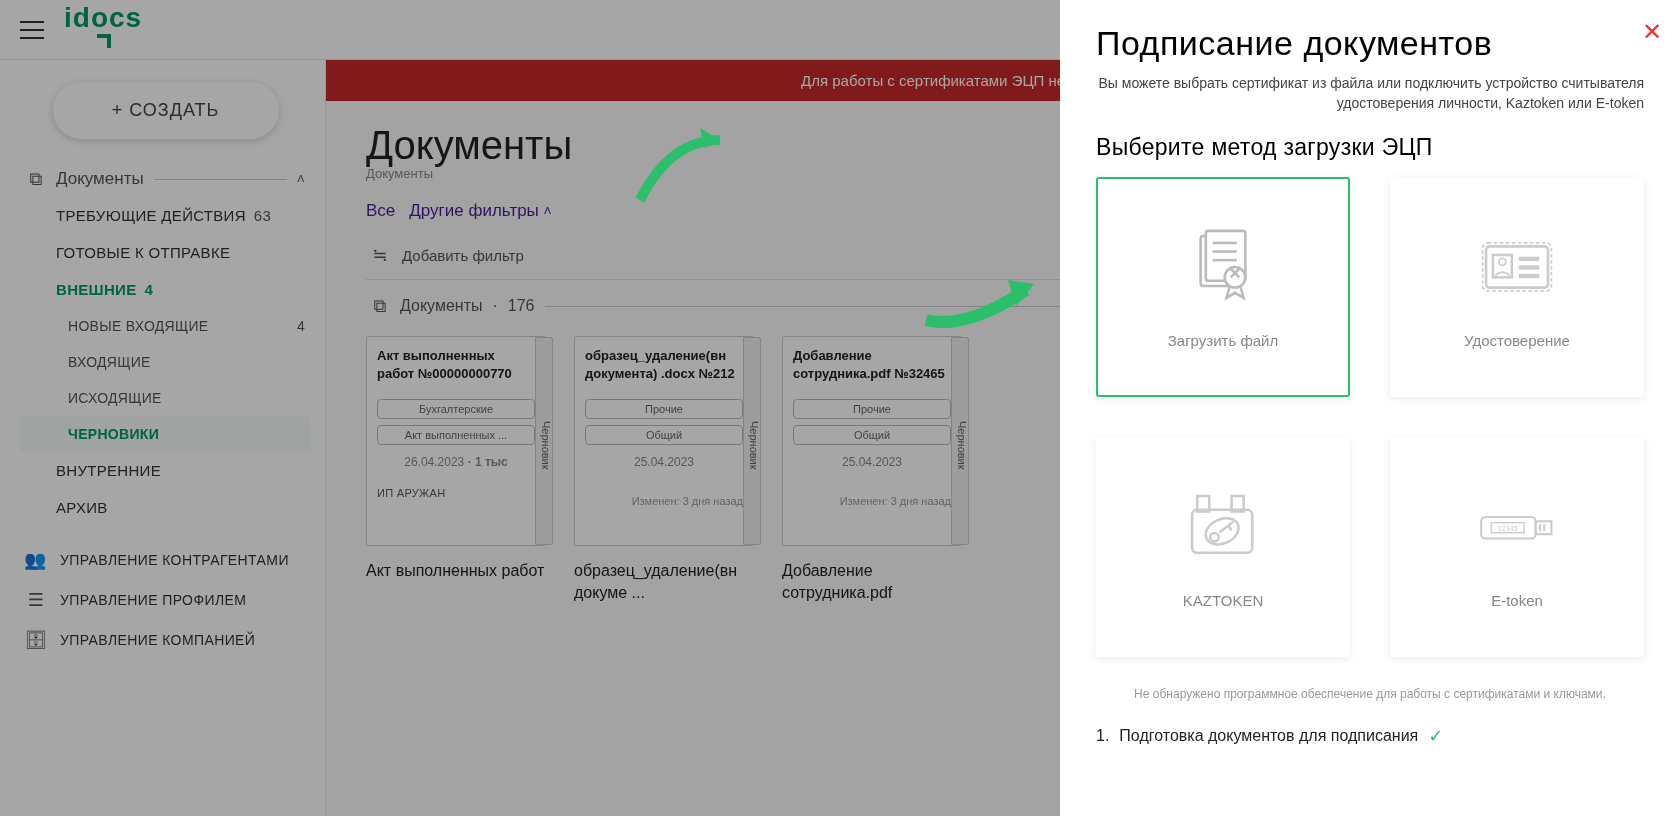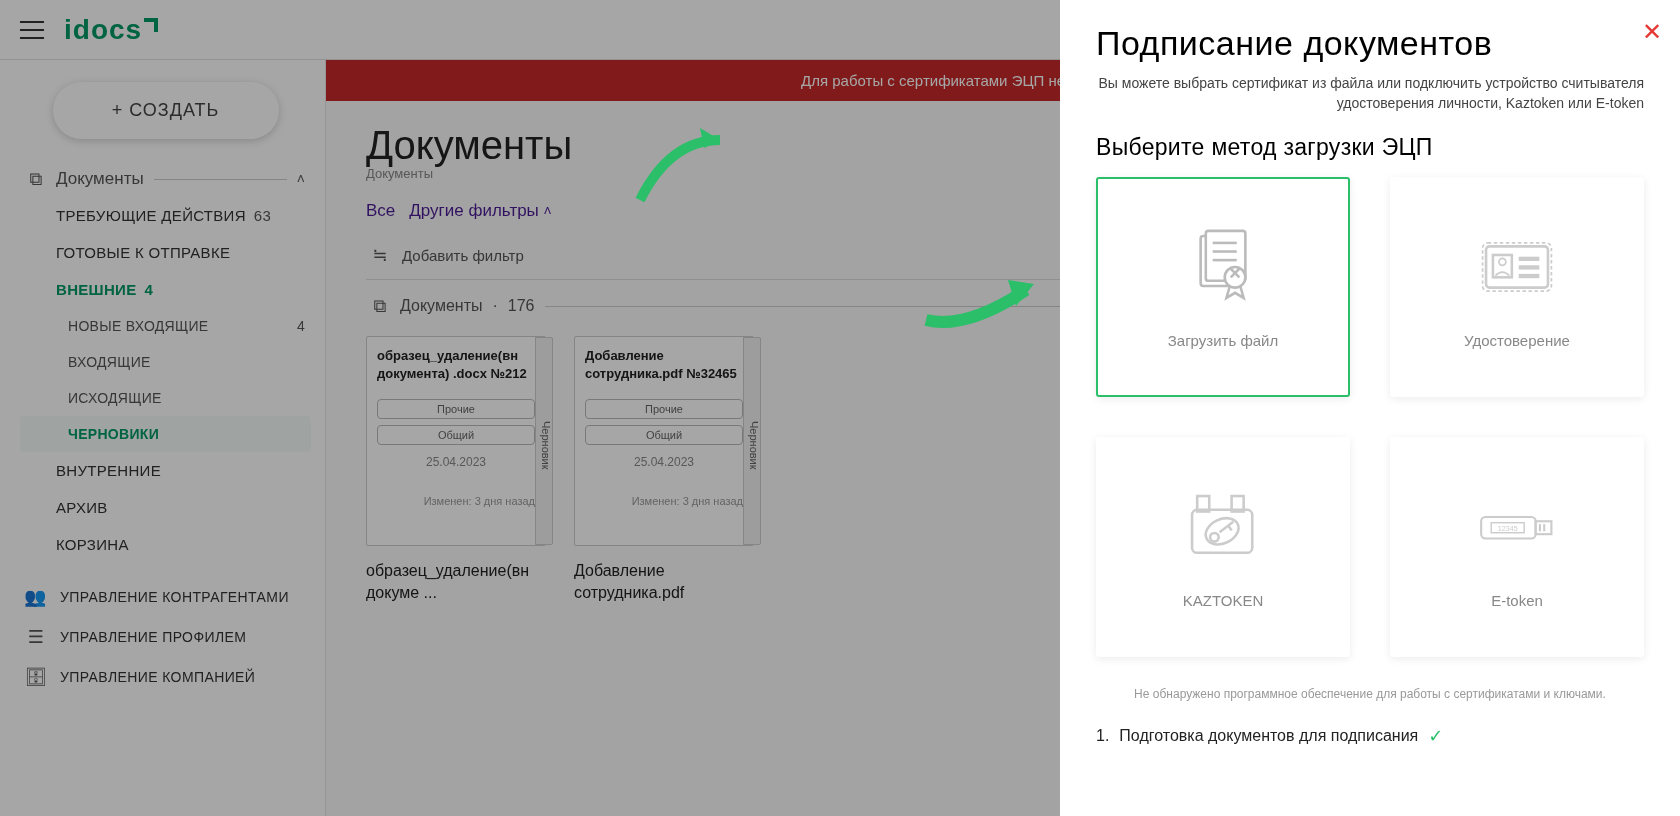--- a/index.html
+++ b/index.html
@@ -2,21 +2,21 @@
 <html><head>
 <meta charset="utf-8">
 <style>
 * { margin:0; padding:0; box-sizing:border-box; font-family:Arial,sans-serif; }
 body { background:#fff; width:1680px; height:816px; overflow:hidden; position:relative; }
 
 
 .header { height:60px; display:flex; align-items:center; padding:0 20px; border-bottom:1px solid #e0e0e0; }
 .hamburger { width:24px; height:18px; margin-right:20px; cursor:pointer; display:flex; flex-direction:column; justify-content:space-between; }
 .hamburger span { height:2px; background:#333; }
-.logo { color:#009966; font-size:28px; font-weight:bold; letter-spacing:1px; display:flex; align-items:center; }
+.logo { color:#009966; font-size:28px; font-weight:bold; letter-spacing:1px; display:flex; align-items:center;flex-direction:column; }
 .logo-mark { display:inline-block; width:14px; height:14px; border-top:4px solid #009966; border-right:4px solid #009966; margin-left:2px; margin-bottom:10px; }
 .header-spacer { flex:1; }
 .pill { border:1px solid #1565c0; border-radius:22px; padding:8px 24px; color:#1565c0; font-size:16px; text-decoration:underline; cursor:pointer; }
 .bookmark { margin-left:28px; width:18px; height:22px; }
 
 
 .layout { display:flex; height:756px; }
 .sidebar { width:326px; padding:22px 14px 0 20px; border-right:1px solid #e5e5e5; display:flex; flex-direction:column; }
 .create-btn { width:226px; margin:0 auto 22px; border:none; border-radius:30px; background:#fff; box-shadow:0 2px 8px rgba(0,0,0,0.18); padding:18px 0; font-size:18px; letter-spacing:1px; color:#444; cursor:pointer; }
 .nav-section { display:flex; align-items:center; color:#555; font-size:17px; padding:8px 6px; }
@@ -114,21 +114,20 @@
     </div>
     <div class="nav-item sub">
       <span>НОВЫЕ ВХОДЯЩИЕ</span>
         <span class="badge" style="margin-left:auto">4</span>
     </div>
     <div class="nav-item sub">ВХОДЯЩИЕ</div>
     <div class="nav-item sub">ИСХОДЯЩИЕ</div>
     <div class="nav-item sub active">ЧЕРНОВИКИ</div>
     <div class="nav-item">ВНУТРЕННИЕ</div>
     <div class="nav-item">АРХИВ</div>
-    <div class="nav-item">КОРЗИНА</div>
 
     <div style="height:14px"></div>
     <div class="nav-row">
       <span class="ico">👥</span>
       <span>УПРАВЛЕНИЕ КОНТРАГЕНТАМИ</span>
     </div>
     <div class="nav-row">
       <span class="ico">☰</span>
       <span>УПРАВЛЕНИЕ ПРОФИЛЕМ</span>
     </div>
@@ -160,20 +159,31 @@
       <div class="docs-head">
         <span class="ico">⧉</span>
         <span>Документы</span>
         <span>·</span>
         <span>176</span>
         <span class="rule"></span>
       </div>
 
       <div class="cards">
 
+        <div class="card-wrap">
+          <div class="card">
+            <div class="card-stack">Черновик</div>
+            <div class="card-title">Акт выполненных работ №00000000770</div>
+            <div class="chip">Бухгалтерские</div>
+            <div class="chip">Акт выполненных ...</div>
+            <div class="card-date"><span>26.04.2023</span> <b>· 1 тыс</b></div>
+            <div class="card-org">ИП АРУЖАН</div>
+          </div>
+          <div class="card-name">Акт выполненных работ</div>
+        </div>
 
         <div class="card-wrap">
           <div class="card">
             <div class="card-stack">Черновик</div>
             <div class="card-title">образец_удаление(вн документа) .docx №212</div>
             <div class="chip">Прочие</div>
             <div class="chip">Общий</div>
             <div class="card-date">25.04.2023</div>
             <div class="card-mod">Изменен: 3 дня назад</div>
           </div>

